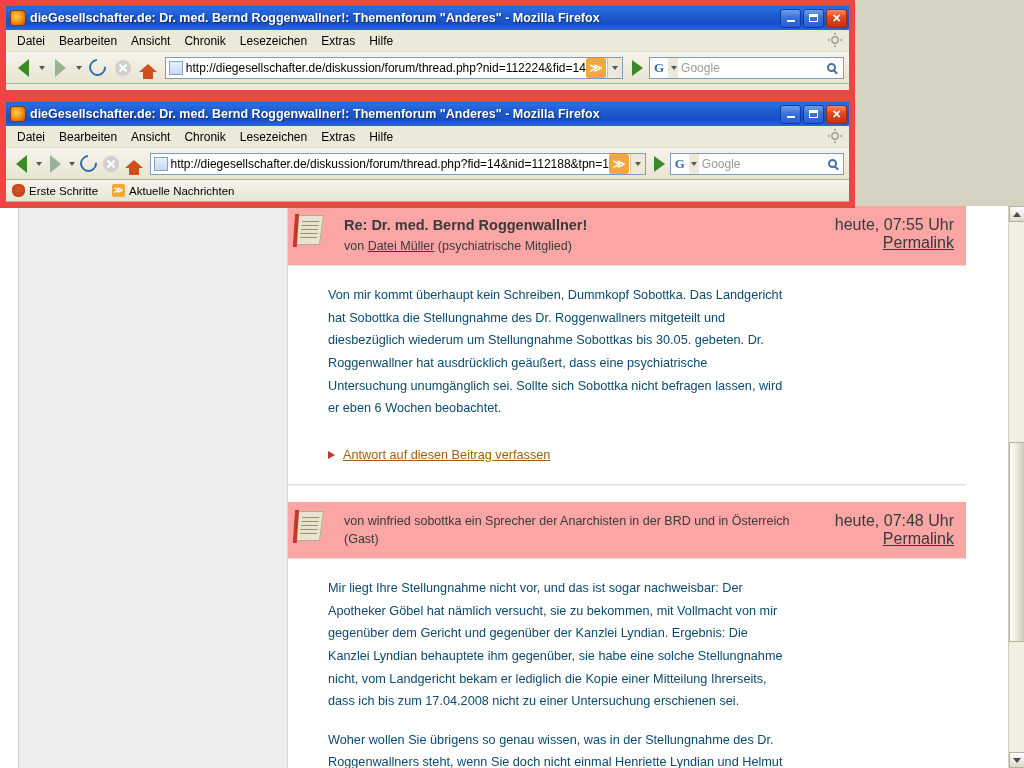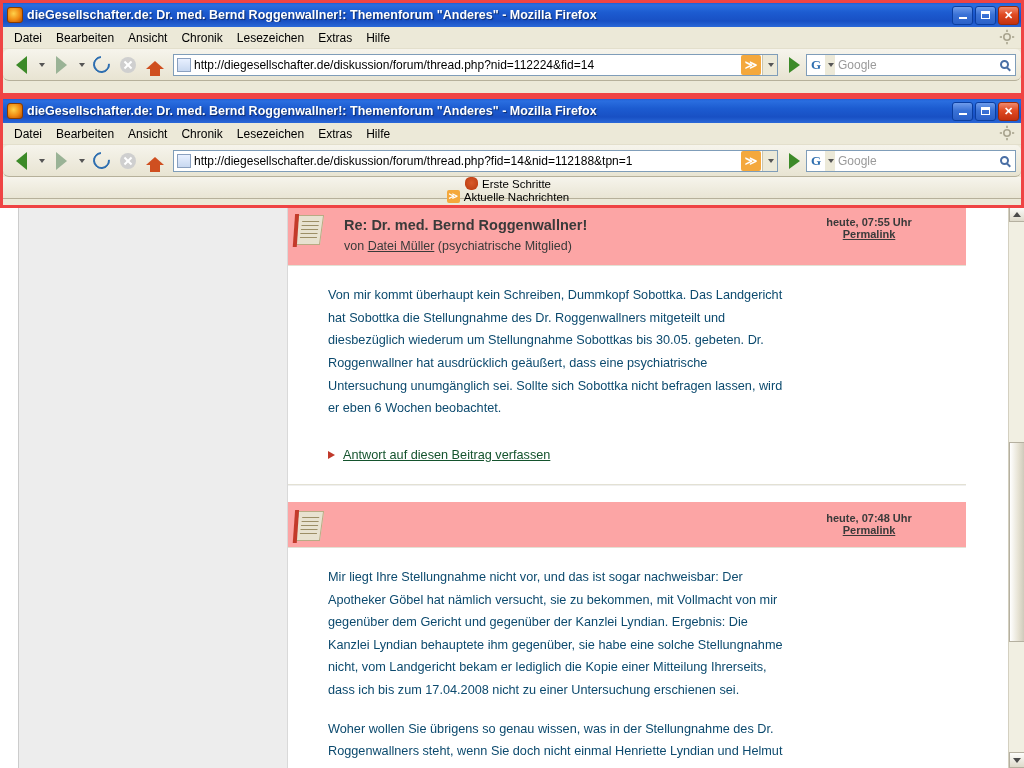--- a/index.html
+++ b/index.html
@@ -16,23 +16,23 @@
     width: 1024px;
     height: 768px;
     background: #d6d2c2;
     overflow: hidden;
   }
 
   
   .window {
     position: absolute;
     left: 0;
-    width: 1024px;
+    width: 855px;
     background: #ece9d8;
-    border: 3px solid #ef4444;
+    border: 6px solid #ef4444;
     box-sizing: border-box;
   }
   .titlebar {
     height: 24px;
     background: linear-gradient(to bottom, #1f5ed4 0%, #2a6ee0 8%, #1c5bd0 40%, #1850c4 75%, #2a68d8 100%);
     display: flex;
     align-items: center;
     padding: 0 2px 0 4px;
     box-sizing: border-box;
   }
@@ -90,21 +90,20 @@
   }
 
   .navbar {
     height: 32px;
     background: linear-gradient(to bottom, #f6f4ec 0%, #e8e4d2 100%);
     display: flex;
     align-items: center;
     padding: 0 5px;
     box-sizing: border-box;
     border-bottom: 1px solid #b6b09a;
-    border-radius: 6px;
   }
   .nav-btn {
     width: 26px; height: 24px;
     display: flex; align-items: center; justify-content: center;
     margin-right: 1px;
   }
   .arrow-left, .arrow-right {
     width: 0; height: 0;
     border-top: 9px solid transparent;
     border-bottom: 9px solid transparent;
@@ -238,21 +237,20 @@
 
   .bookmarkbar {
     height: 22px;
     background: linear-gradient(to bottom, #f6f4ec 0%, #e9e5d4 100%);
     display: flex;
     align-items: center;
     padding-left: 6px;
     font-size: 11.5px;
     border-bottom: 1px solid #b6b09a;
     box-sizing: border-box;
-    flex-direction: column;
   }
   .bm-item { display: flex; align-items: center; margin-right: 14px; }
   .bm-icon {
     width: 13px; height: 13px;
     margin-right: 4px;
   }
   .bm-icon.foot {
     background: radial-gradient(circle at 50% 45%, #d85a2a 0%, #b8390f 100%);
     border-radius: 40% 40% 45% 45%;
   }
@@ -356,25 +354,24 @@
     max-width: 450px;
   }
   .post-author a {
     color: #3a3a3a;
     text-decoration: underline;
   }
   .post-meta {
     position: absolute;
     right: 12px;
     top: 10px;
-    text-align: center;
-    font-size: 11px;
+    text-align: right;
+    font-size: 16px;
     color: #3a3a3a;
     width: 170px;
-    font-weight: bold;
   }
   .post-meta .permalink {
     display: block;
     margin-top: 0;
     color: #3a3a3a;
     text-decoration: underline;
   }
   .post-body {
     padding: 18px 40px 8px 40px;
     font-size: 12.7px;
@@ -389,21 +386,21 @@
     align-items: center;
   }
   .reply-arrow {
     width: 0; height: 0;
     border-top: 4.5px solid transparent;
     border-bottom: 4.5px solid transparent;
     border-left: 7px solid #c0392b;
     margin-right: 8px;
   }
   .reply-line a {
-    color: #14532d;
+    color: #a16207;
   }
   .post-sep {
     height: 1px;
     background: #e3e1d4;
     margin: 0 0 0 0;
   }
   .gap-band {
     height: 16px;
     background: #ffffff;
     border-top: 1px solid #efefef;
@@ -657,20 +654,23 @@
           <span class="reply-arrow"></span>
           <a href="#">Antwort auf diesen Beitrag verfassen</a>
         </div>
         <div class="post-sep"></div>
         <div class="gap-band"></div>
       </div>
 
       <div class="post">
         <div class="post-head">
           <span class="post-icon"></span>
+          <div class="post-author">
+            <span>von </span><span>winfried sobottka ein Sprecher der Anarchisten in der BRD und in Österreich</span><span> (Gast)</span>
+          </div>
           <div class="post-meta">
             <span>heute, 07:48 Uhr</span>
             <a class="permalink" href="#">Permalink</a>
           </div>
         </div>
         <div class="post-body">
           <p>Mir liegt Ihre Stellungnahme nicht vor, und das ist sogar nachweisbar: Der Apotheker Göbel hat nämlich versucht, sie zu bekommen, mit Vollmacht von mir gegenüber dem Gericht und gegenüber der Kanzlei Lyndian. Ergebnis: Die Kanzlei Lyndian behauptete ihm gegenüber, sie habe eine solche Stellungnahme nicht, vom Landgericht bekam er lediglich die Kopie einer Mitteilung Ihrerseits, dass ich bis zum 17.04.2008 nicht zu einer Untersuchung erschienen sei.</p>
           <p>Woher wollen Sie übrigens so genau wissen, was in der Stellungnahme des Dr. Roggenwallners steht, wenn Sie doch nicht einmal Henriette Lyndian und Helmut Hackmann kennen wollen?</p>
         </div>
 

